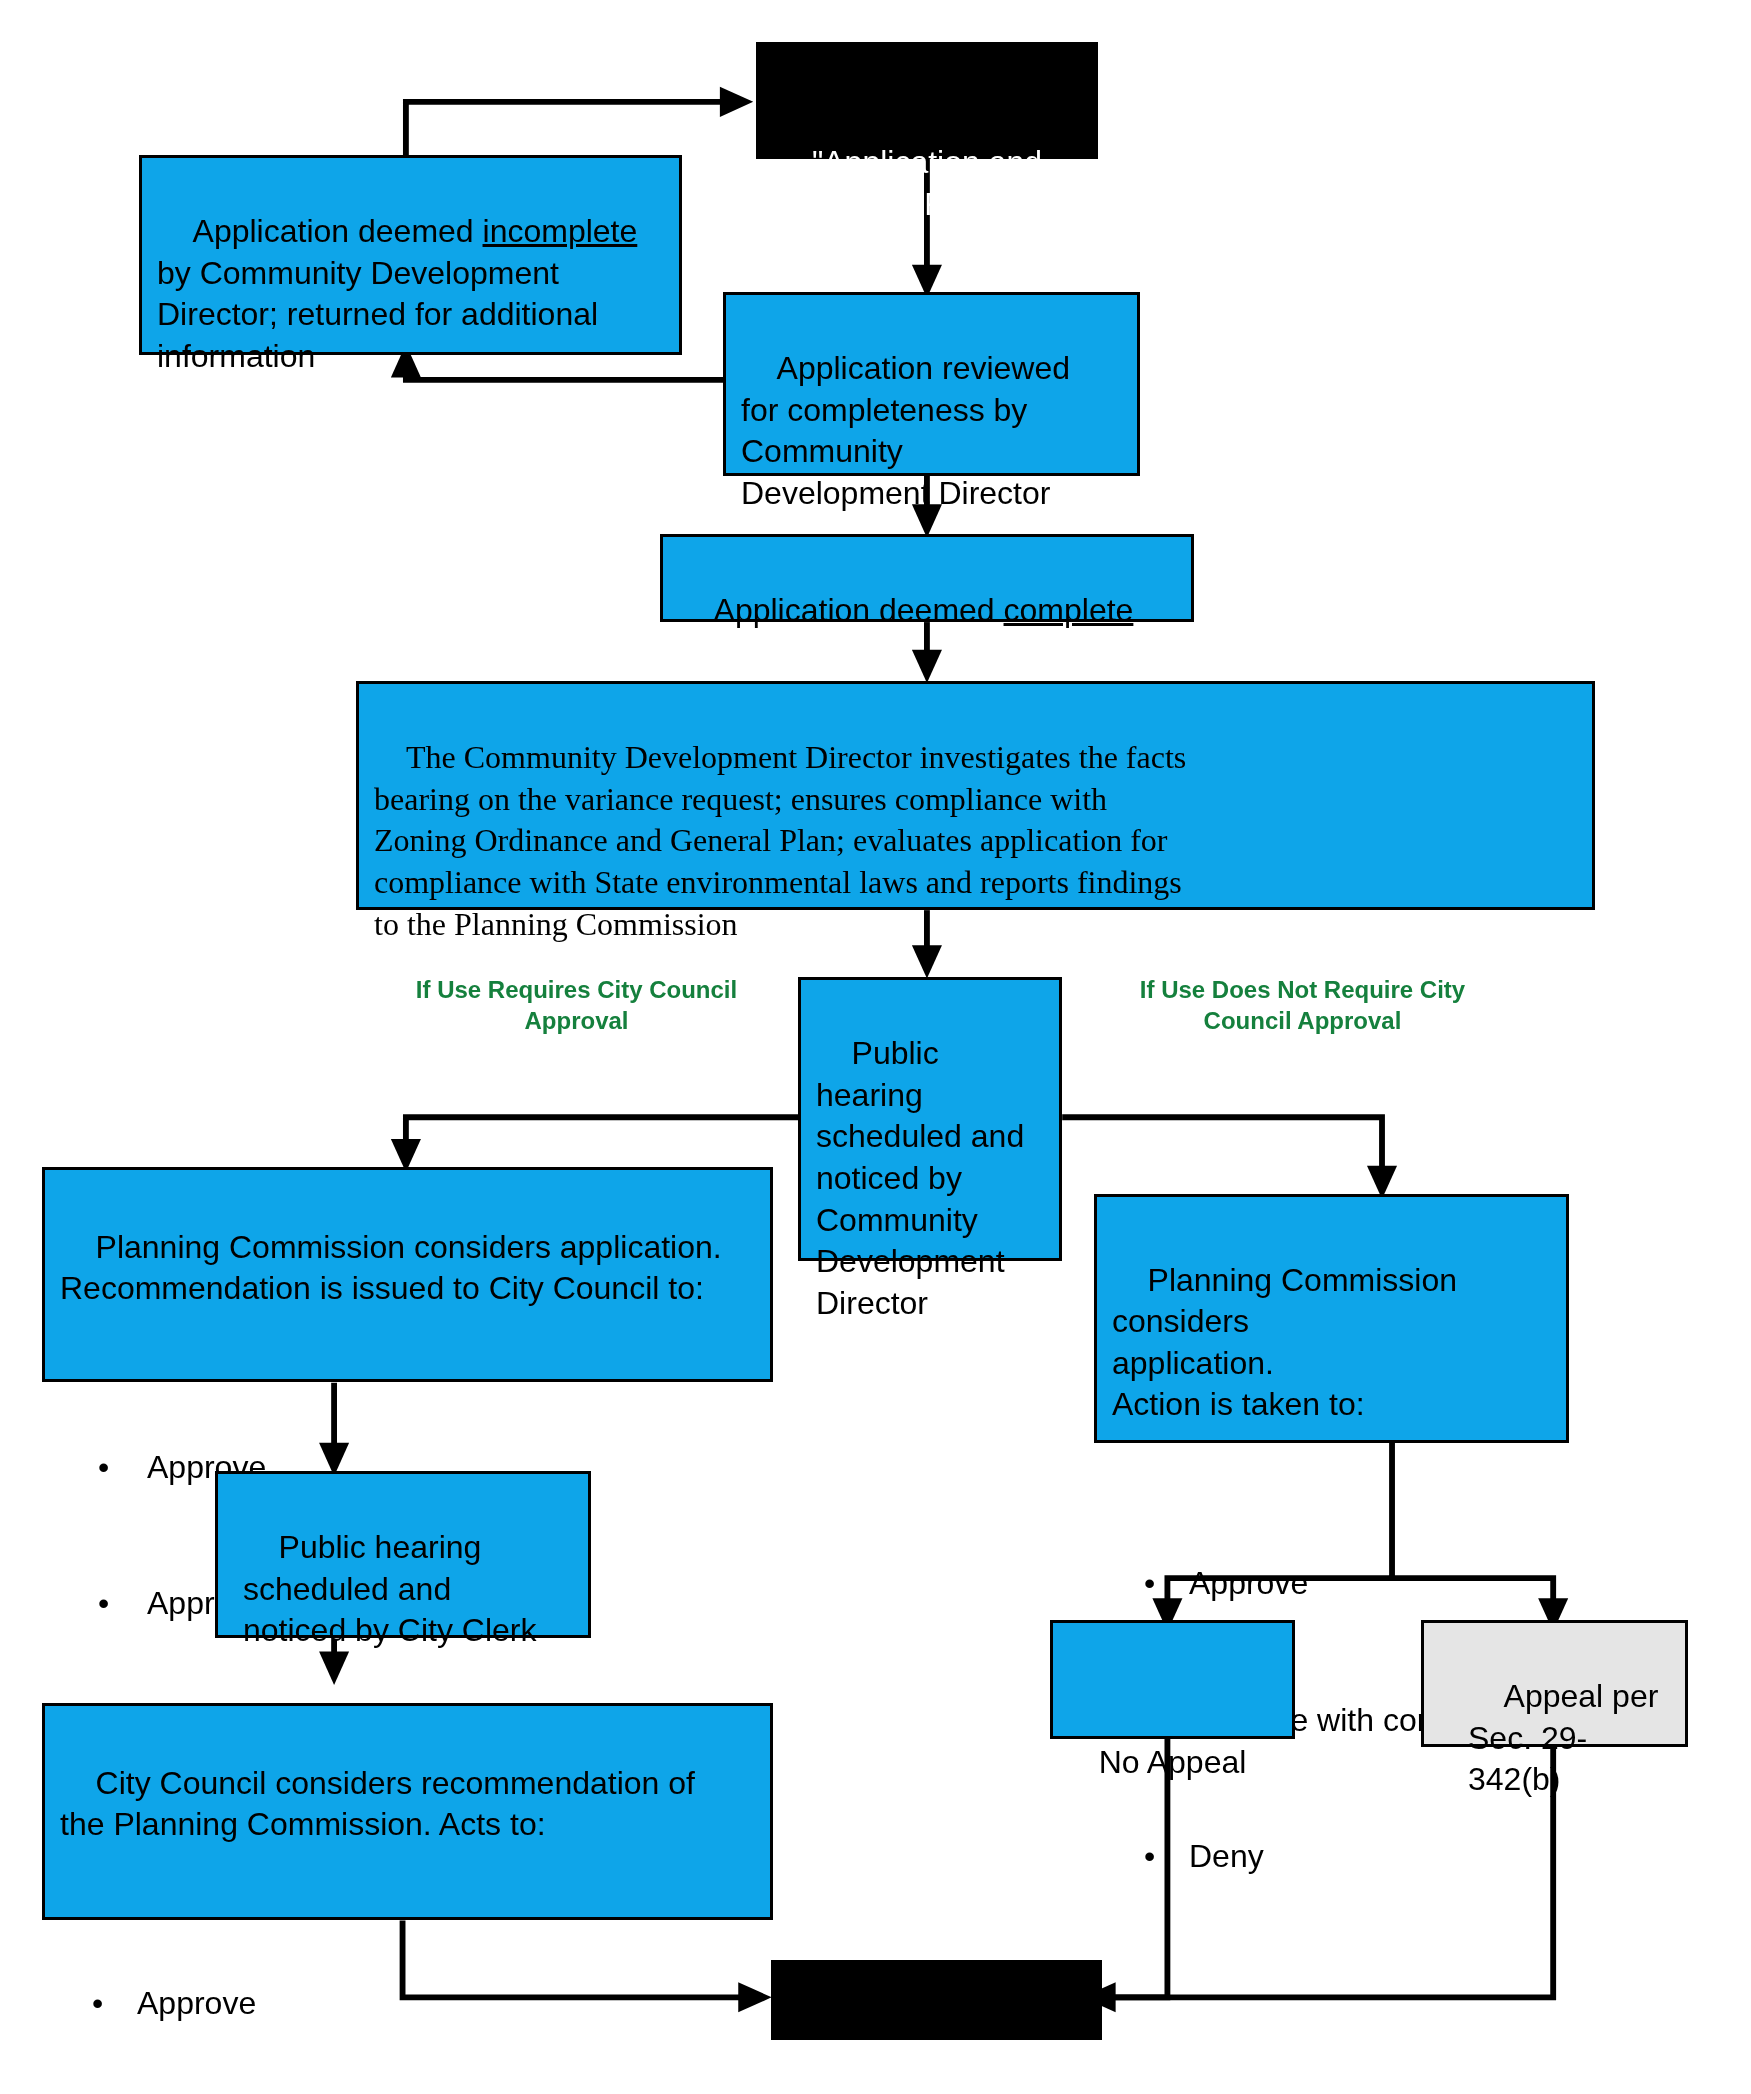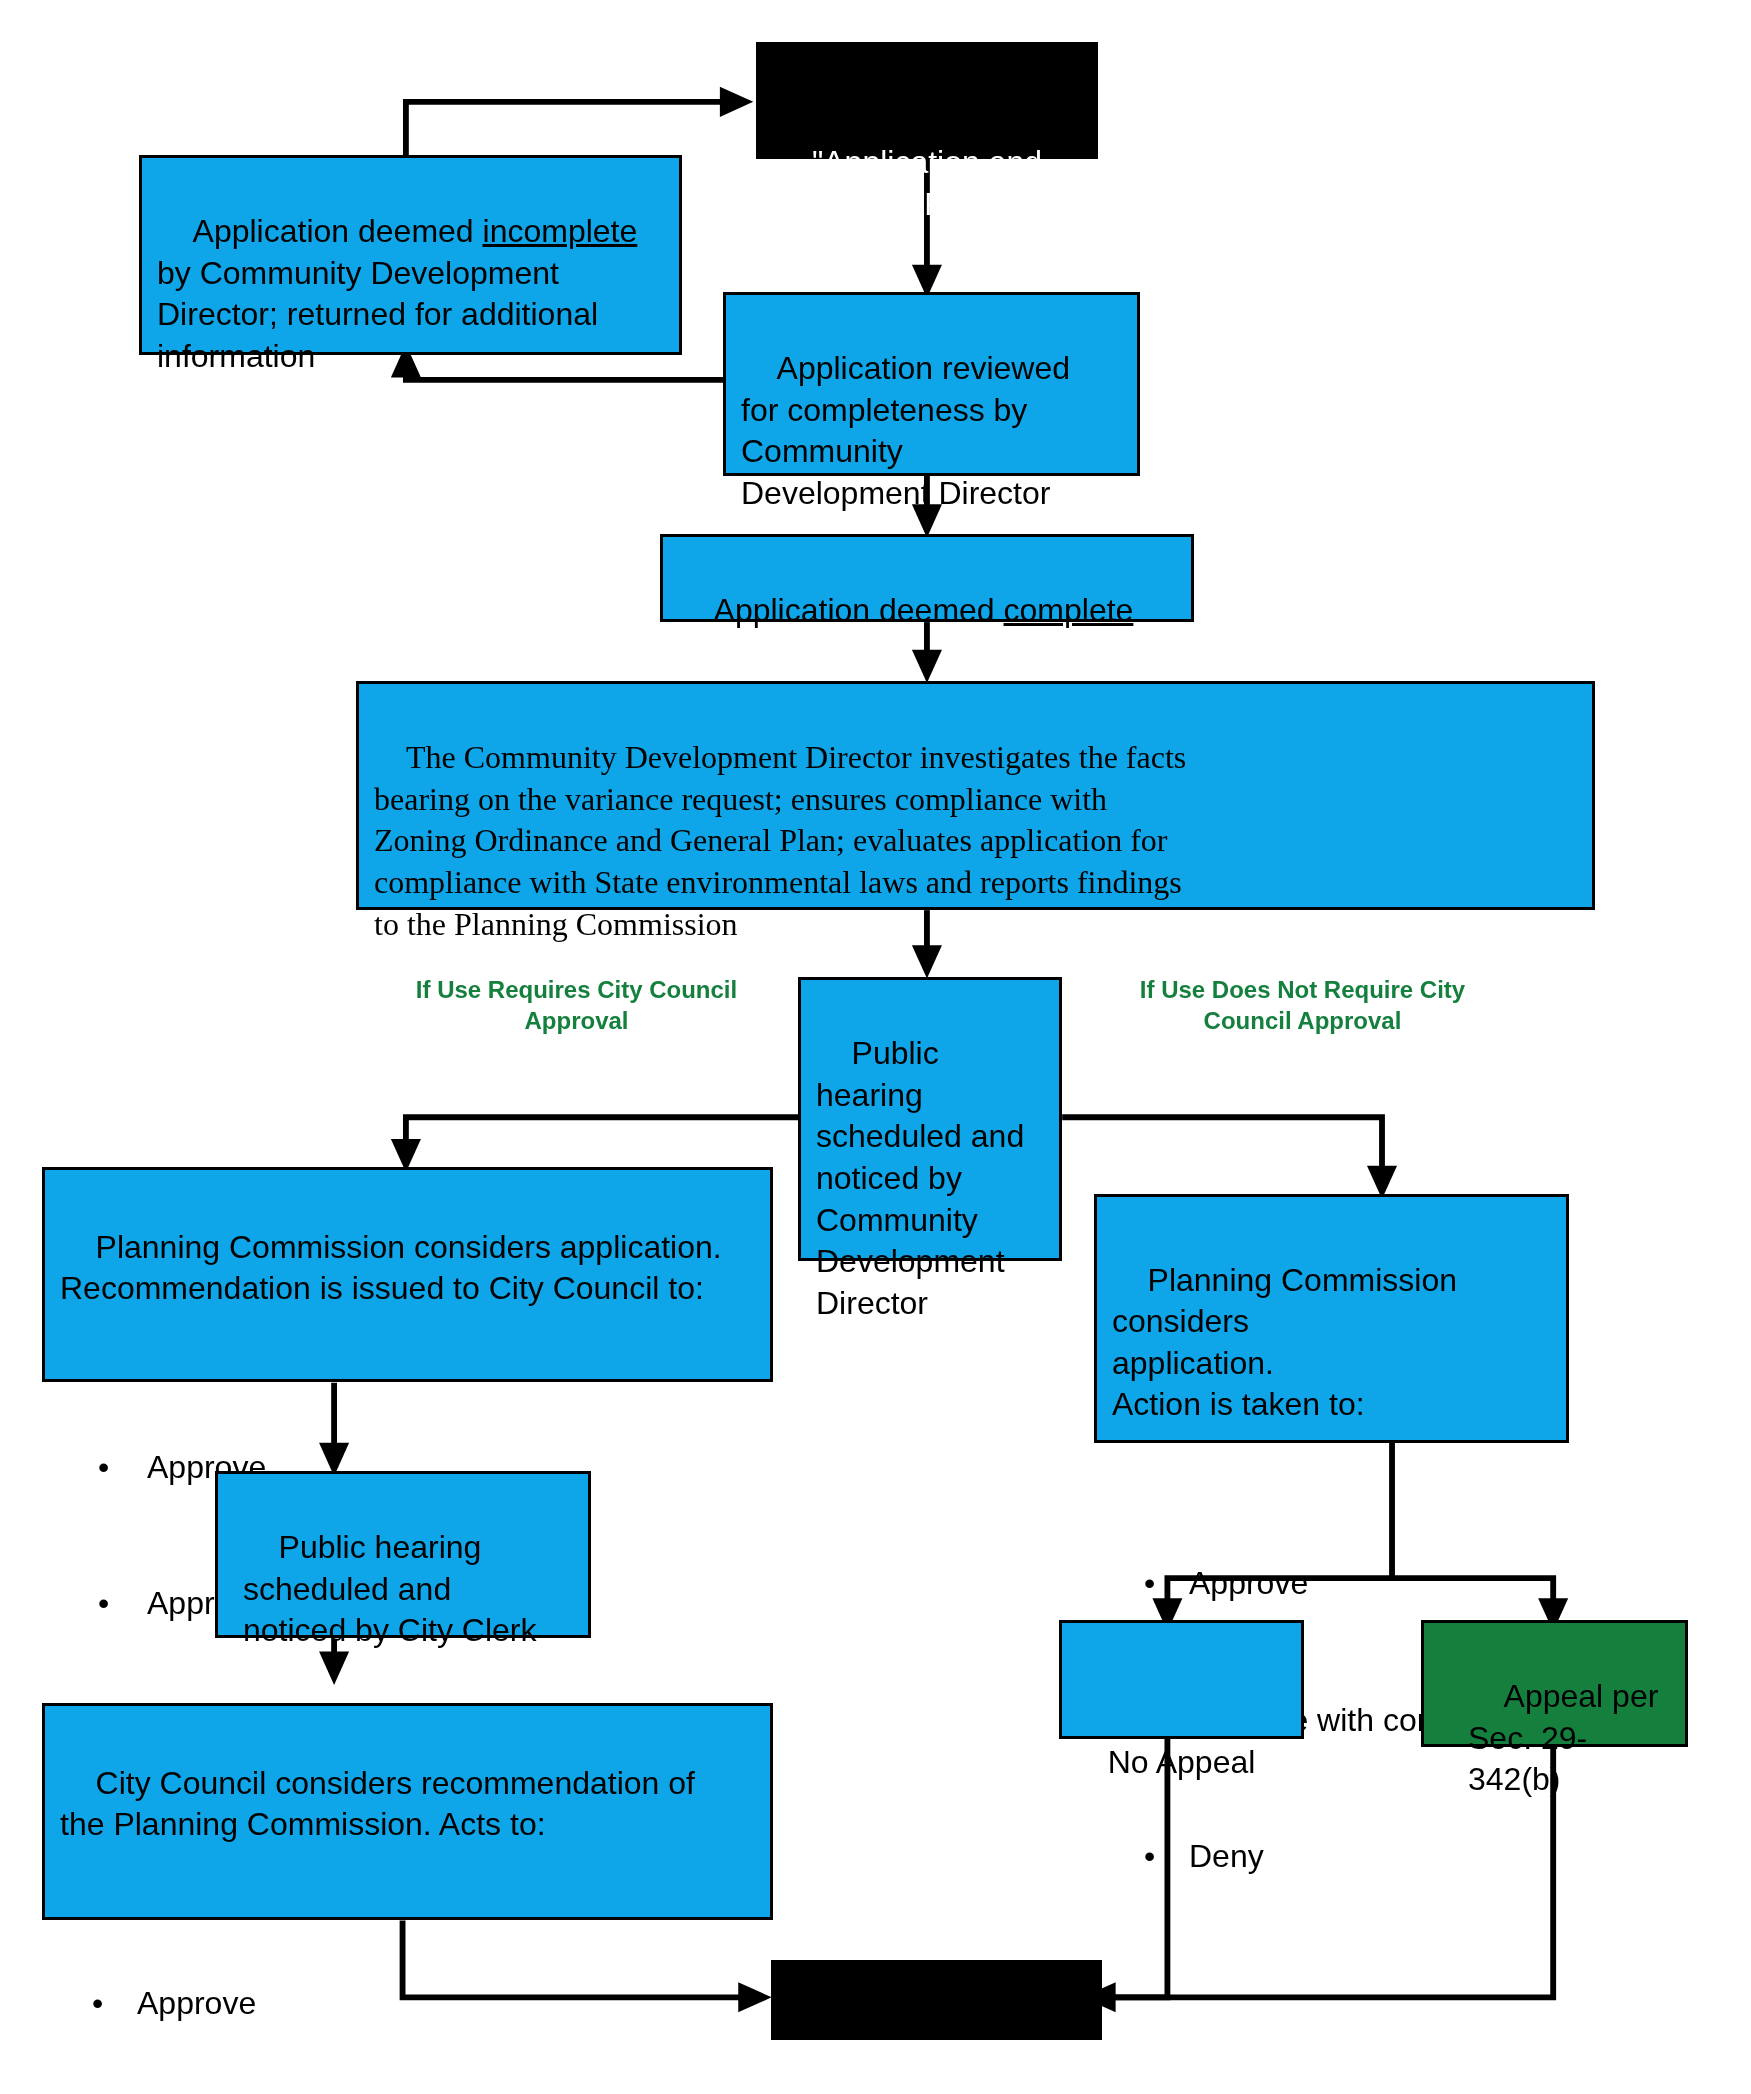--- a/index.html
+++ b/index.html
@@ -28,27 +28,26 @@
     padding: 11.7px 15px;
     white-space: pre-wrap;
   }
   .box.filled-black {
     background: #000000;
     color: #ffffff;
     border-color: #000000;
     text-align: center;
   }
   .box.filled-gray {
-    background: #15803d;
+    background: #e5e5e5;
     color: #000000;
     padding-left: 44px;
   }
   .box.center {
     text-align: center;
-    margin-left: 9px;
   }
   .box .u {
     text-decoration: underline;
   }
   .bullets {
     list-style: none;
     margin: 0;
     padding: 0;
   }
   .bullets li {

